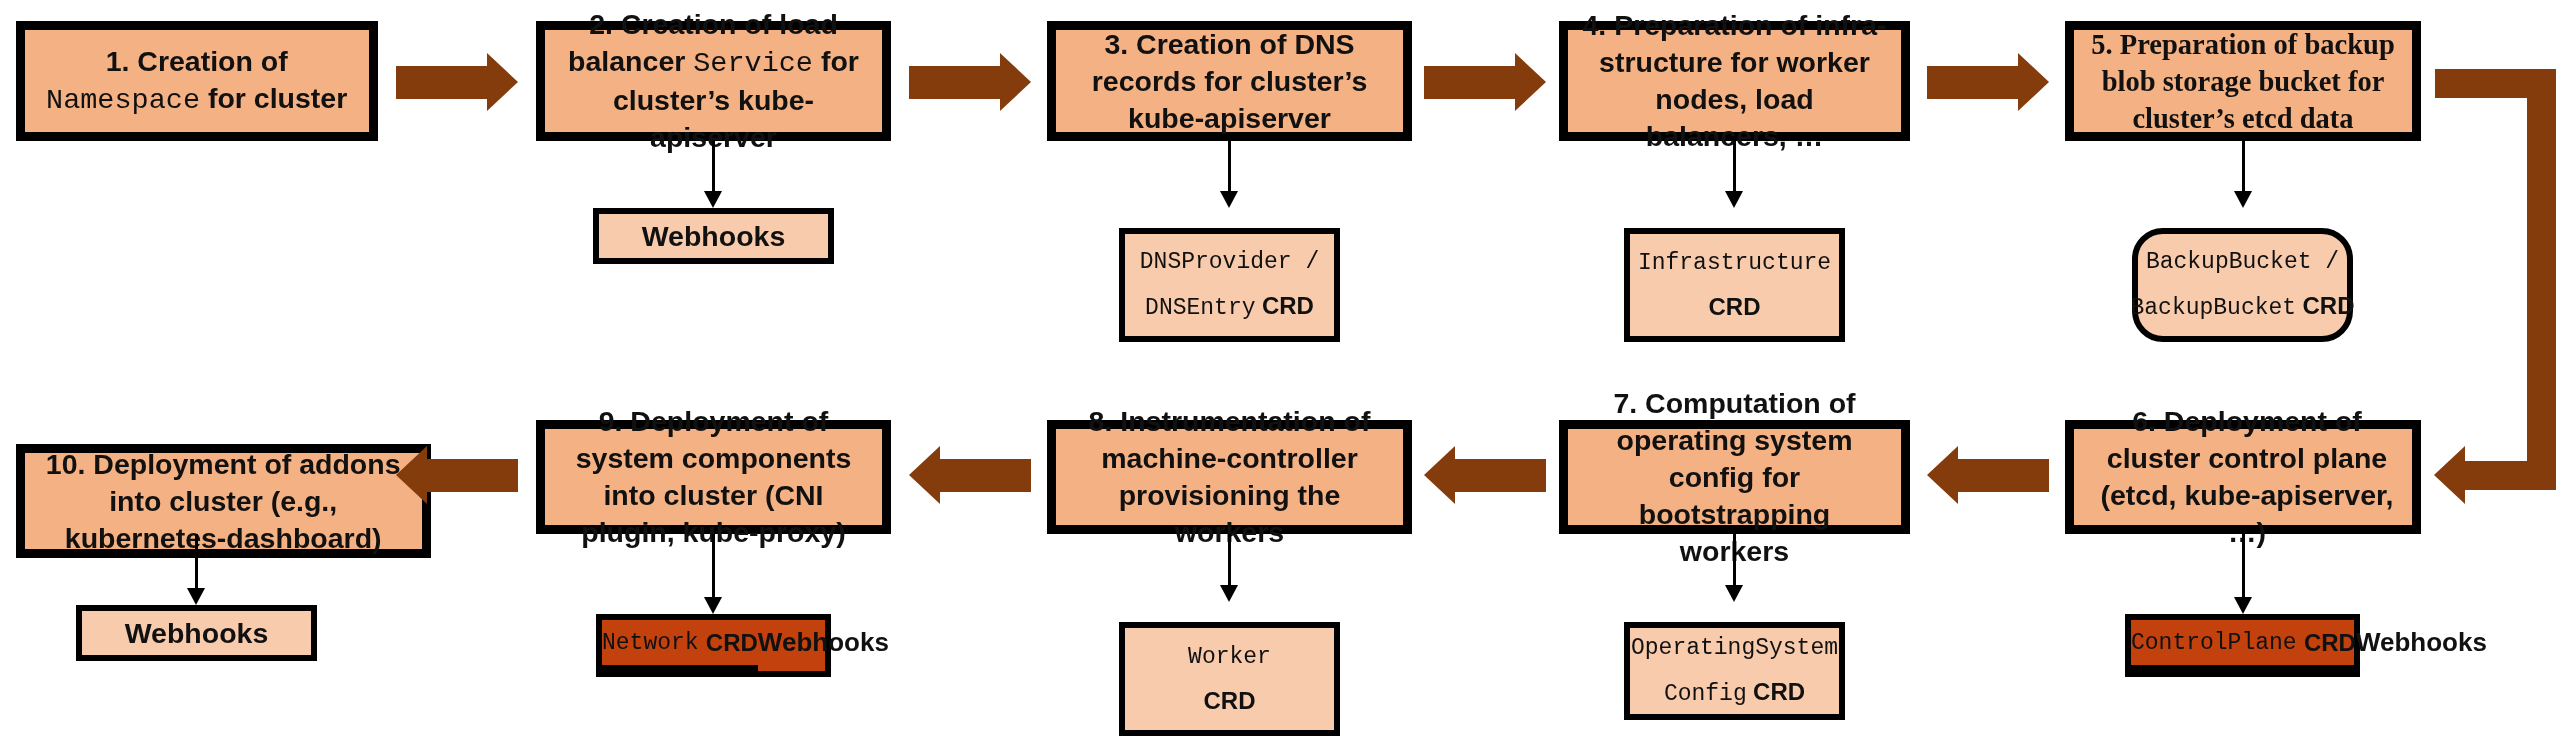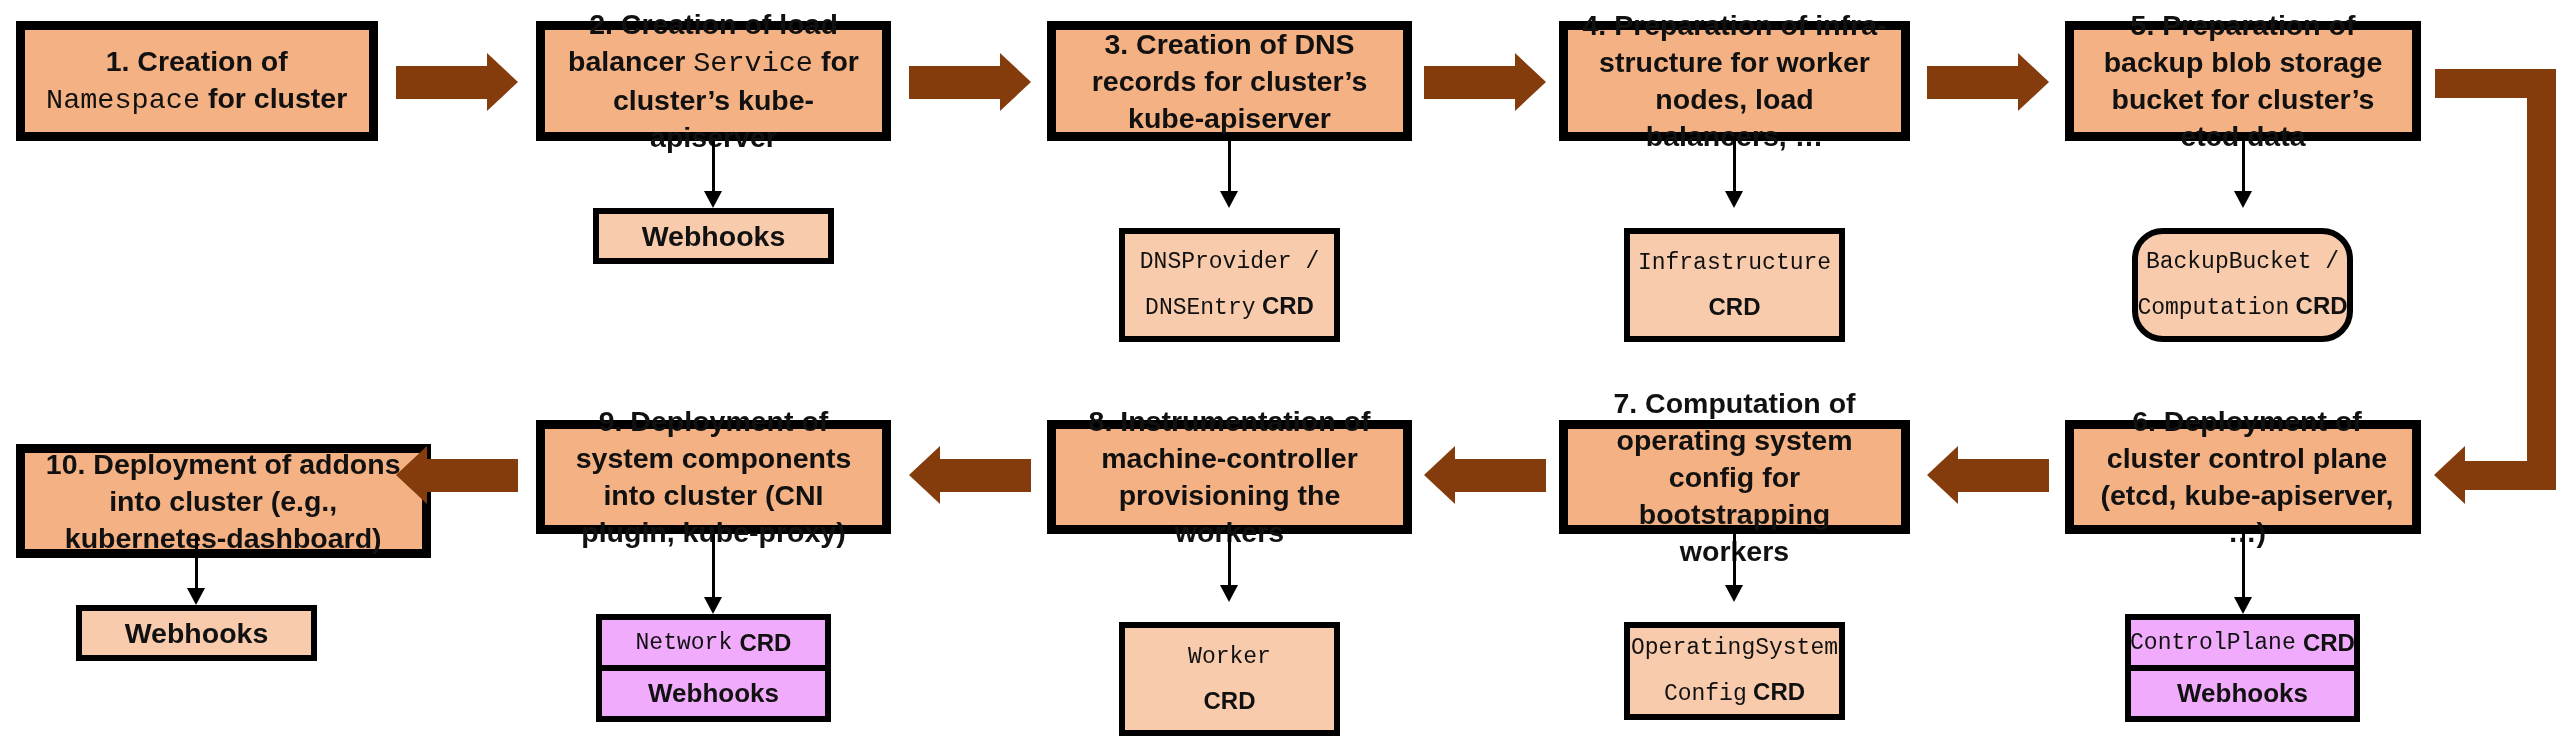--- a/index.html
+++ b/index.html
@@ -11,22 +11,22 @@
         font-size:28.5px;line-height:37px;font-weight:600;color:#111;padding:1.4px 13px;}
   .mbox .mono{font-weight:400;}
   
   .sbox{position:absolute;box-sizing:border-box;border:6.4px solid #000;background:#F8CBAD;
         display:flex;flex-direction:column;align-items:center;justify-content:center;
         text-align:center;font-size:28.5px;font-weight:600;color:#111;}
   .crdbox{font-weight:400;font-size:23px;line-height:44px;margin-top:20px;}
   .mono{font-family:"Liberation Mono","DejaVu Sans Mono",monospace;}
   .crd{font-family:"Liberation Sans",sans-serif;font-weight:700;font-size:24px;}
   
-  .stack{position:absolute;box-sizing:border-box;border:6.4px solid #000;background:#f0abfc;
-         display:flex;flex-direction:column;}
+  .stack{position:absolute;box-sizing:border-box;border:6.4px solid #000;background:#c2410c;
+         display:flex;}
   .stack .row{height:45px;display:flex;align-items:center;justify-content:center;
               text-align:center;font-size:26px;font-weight:600;color:#111;}
   .stack .row.first{border-bottom:6.4px solid #000;}
   .stack .row .mono{font-weight:400;font-size:23px;}
   
   .barrow{position:absolute;display:flex;align-items:center;height:58px;}
   .barrow .shaft{width:91px;height:33px;background:#843C0C;}
   .barrow .head-r{width:0;height:0;border-top:29px solid transparent;
                   border-bottom:29px solid transparent;border-left:31px solid #843C0C;}
   .barrow .head-l{width:0;height:0;border-top:29px solid transparent;
@@ -56,21 +56,21 @@
   </div>
 
   <div class="mbox" style="left:1047px;top:21.4px;width:365px;height:120px;">
     <div><span>3. Creation of DNS records for cluster’s kube-apiserver</span></div>
   </div>
 
   <div class="mbox" style="left:1559px;top:21.4px;width:351px;height:120px;">
     <div><span>4. Preparation of infra-structure for worker nodes, load balancers, …</span></div>
   </div>
 
-  <div class="mbox" style="left:2065px;top:21.4px;width:356px;height:120px;">
+  <div class="mbox" style="left:2065px;top:21.4px;width:356px;height:120px;font-family:Liberation Serif, serif;">
     <div><span>5. Preparation of backup blob storage bucket for cluster’s etcd data</span></div>
   </div>
 
   <div class="barrow" style="left:396px;top:53px;">
     <div class="shaft"></div>
       <div class="head-r"></div>
   </div>
   <div class="barrow" style="left:909px;top:53px;">
     <div class="shaft"></div>
       <div class="head-r"></div>
@@ -115,21 +115,21 @@
     <div><span class="mono">DNSEntry</span>&nbsp;<span class="crd">CRD</span></div>
   </div>
 
   <div class="sbox crdbox" style="left:1624px;top:208px;width:221px;height:114px;">
     <div class="mono">Infrastructure</div>
     <div class="crd">CRD</div>
   </div>
 
   <div class="sbox crdbox" style="left:2132px;top:208px;width:221px;height:114px;border-radius:31px;">
     <div class="mono">BackupBucket /</div>
-    <div><span class="mono">Computation</span>&nbsp;<span class="crd">CRD</span></div>
+    <div><span class="mono">BackupBucket</span>&nbsp;<span class="crd">CRD</span></div>
   </div>
 
   <div class="mbox" style="left:15.7px;top:444px;width:415px;height:114px;">
     <div><span>10. Deployment of addons into cluster (e.g., kubernetes-dashboard)</span></div>
   </div>
 
   <div class="mbox" style="left:536px;top:420px;width:355px;height:114px;">
     <div><span>9. Deployment of system components into cluster (CNI plugin, kube-proxy)</span></div>
   </div>
 

